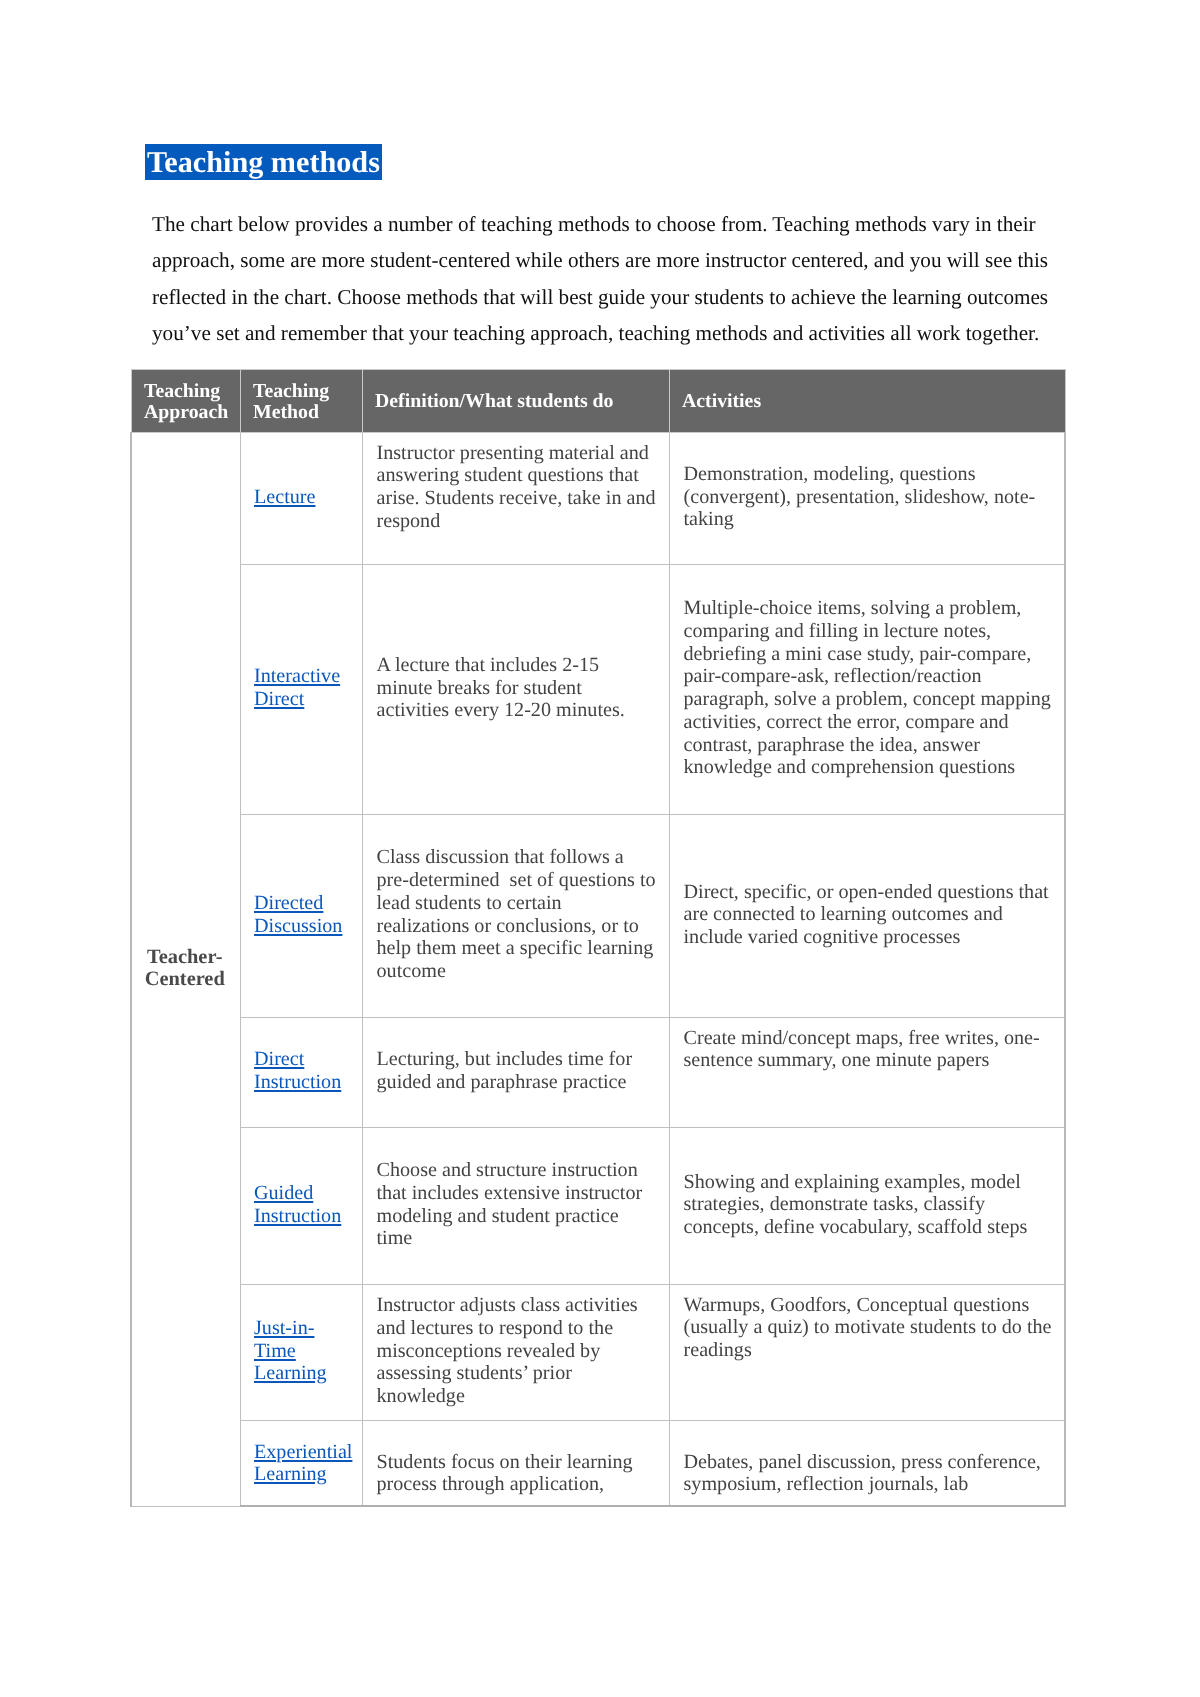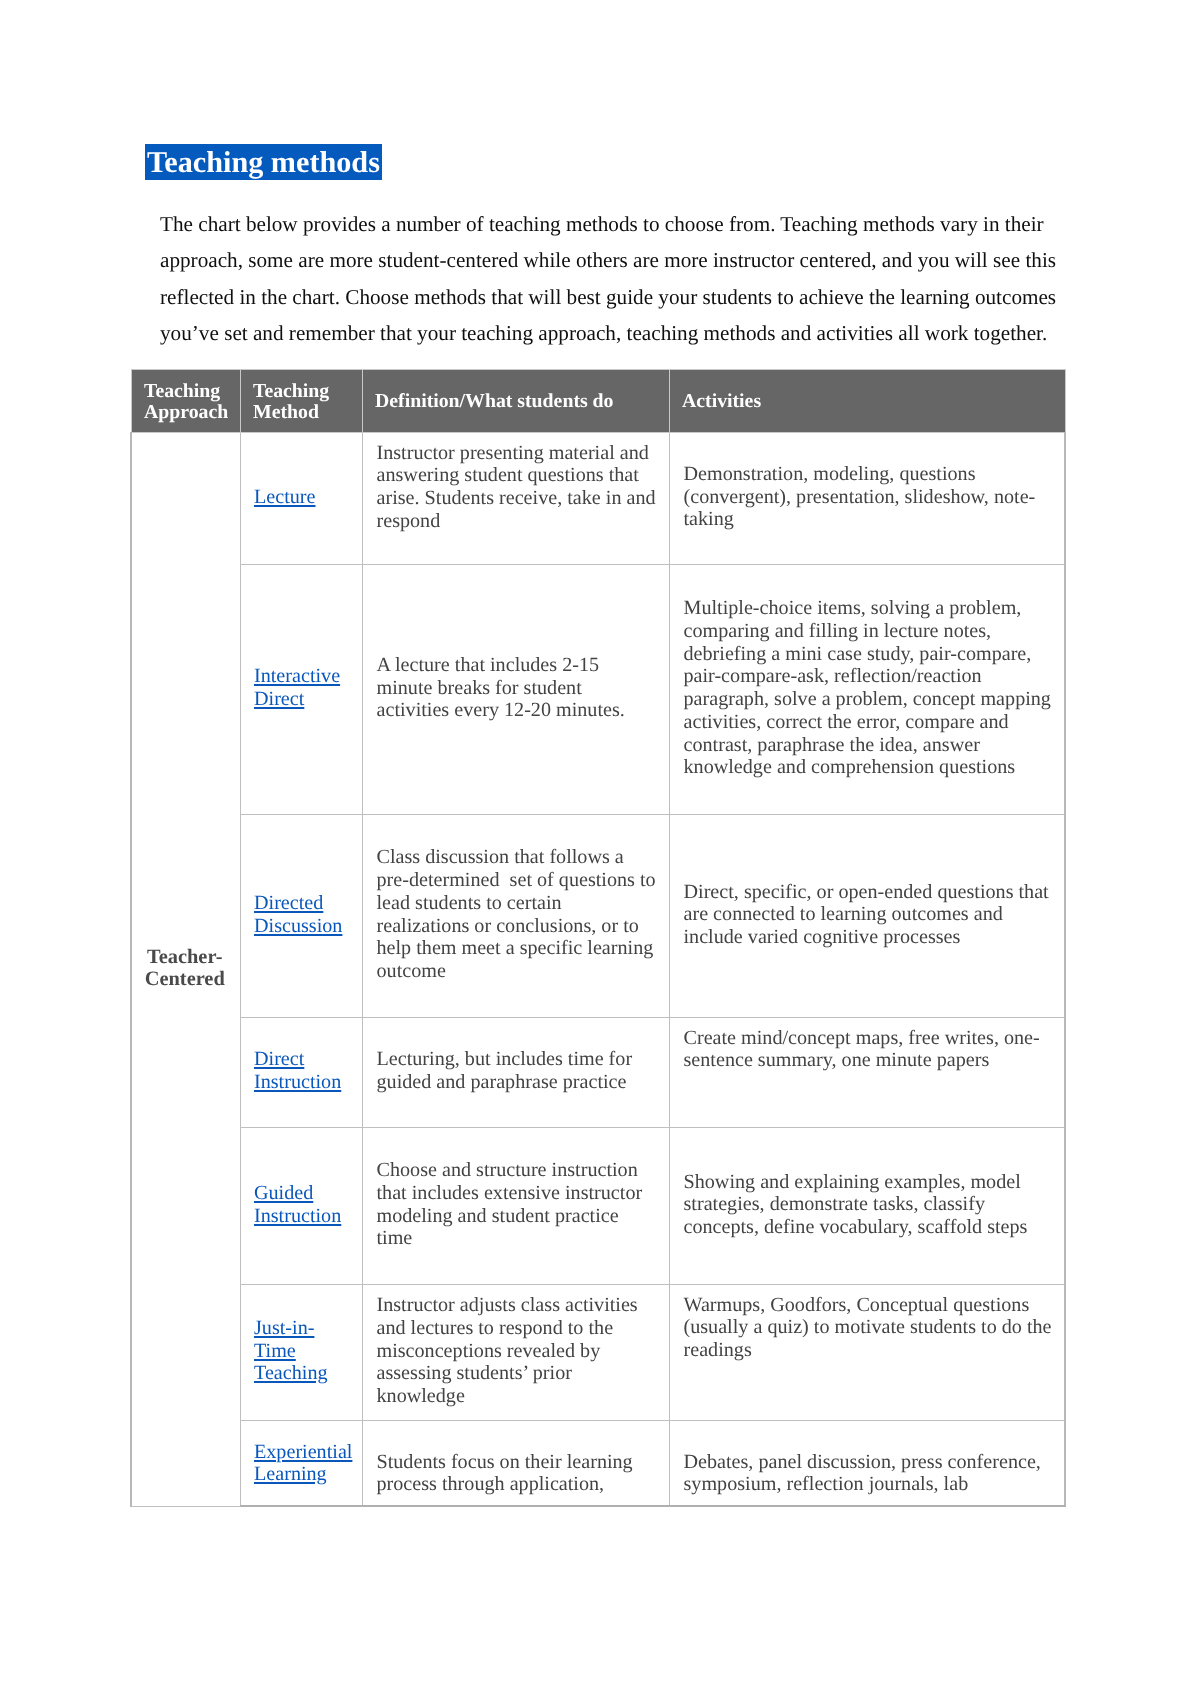--- a/index.html
+++ b/index.html
@@ -19,21 +19,21 @@
     font-size:30.2px; font-weight:bold; line-height:36px;
     white-space:nowrap; margin:0;
   }
   .doc-title .hl {
     background:#055abe; color:#ffffff;
     padding:0 2px; line-height:36px; display:inline-block;
   }
 
   
   .intro {
-    position:absolute; left:160px; top:206px; width:905px;
+    position:absolute; left:152px; top:206px; width:905px;
     margin:0; font-size:21.2px; line-height:36.35px;
     color:#0f0f0f; text-align:left;
   }
 
   
   .tbl {
     position:absolute; left:130px; top:369px;
     width:934px;
     border-collapse:collapse; table-layout:fixed;
   }
@@ -135,21 +135,21 @@
         <td class="act">Create mind/concept maps, free writes, one-sentence summary, one minute papers</td>
       </tr>
         <tr class="r4" style="height: 157px;">
 
         <td class="method"><span class="lnk">Guided Instruction</span></td>
         <td class="def">Choose and structure instruction that includes extensive instructor modeling and student practice time</td>
         <td class="act">Showing and explaining examples, model strategies, demonstrate tasks, classify concepts, define vocabulary, scaffold steps</td>
       </tr>
         <tr class="r5" style="height: 136px;">
 
-        <td class="method"><span class="lnk">Just-in-Time Teaching</span></td>
+        <td class="method"><span class="lnk">Just-in-Time Learning</span></td>
         <td class="def">Instructor adjusts class activities and lectures to respond to the misconceptions revealed by assessing students’ prior knowledge</td>
         <td class="act">Warmups, Goodfors, Conceptual questions (usually a quiz) to motivate students to do the readings</td>
       </tr>
         <tr class="r6" style="height: 86px;">
 
         <td class="method"><span class="lnk">Experiential Learning</span></td>
         <td class="def">Students focus on their learning process through application,</td>
         <td class="act">Debates, panel discussion, press conference, symposium, reflection journals, lab</td>
       </tr>
       </tbody>

